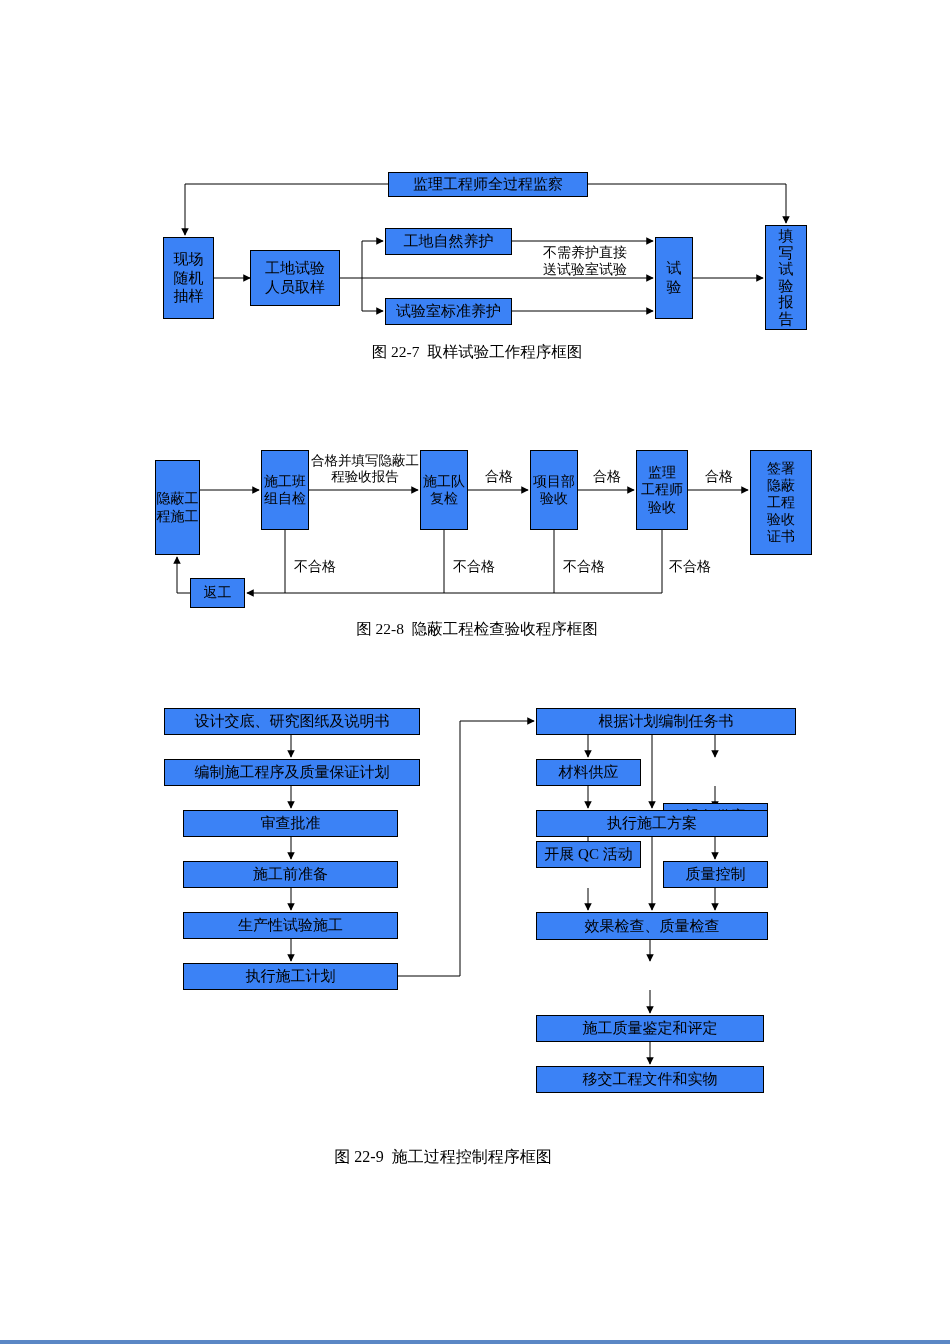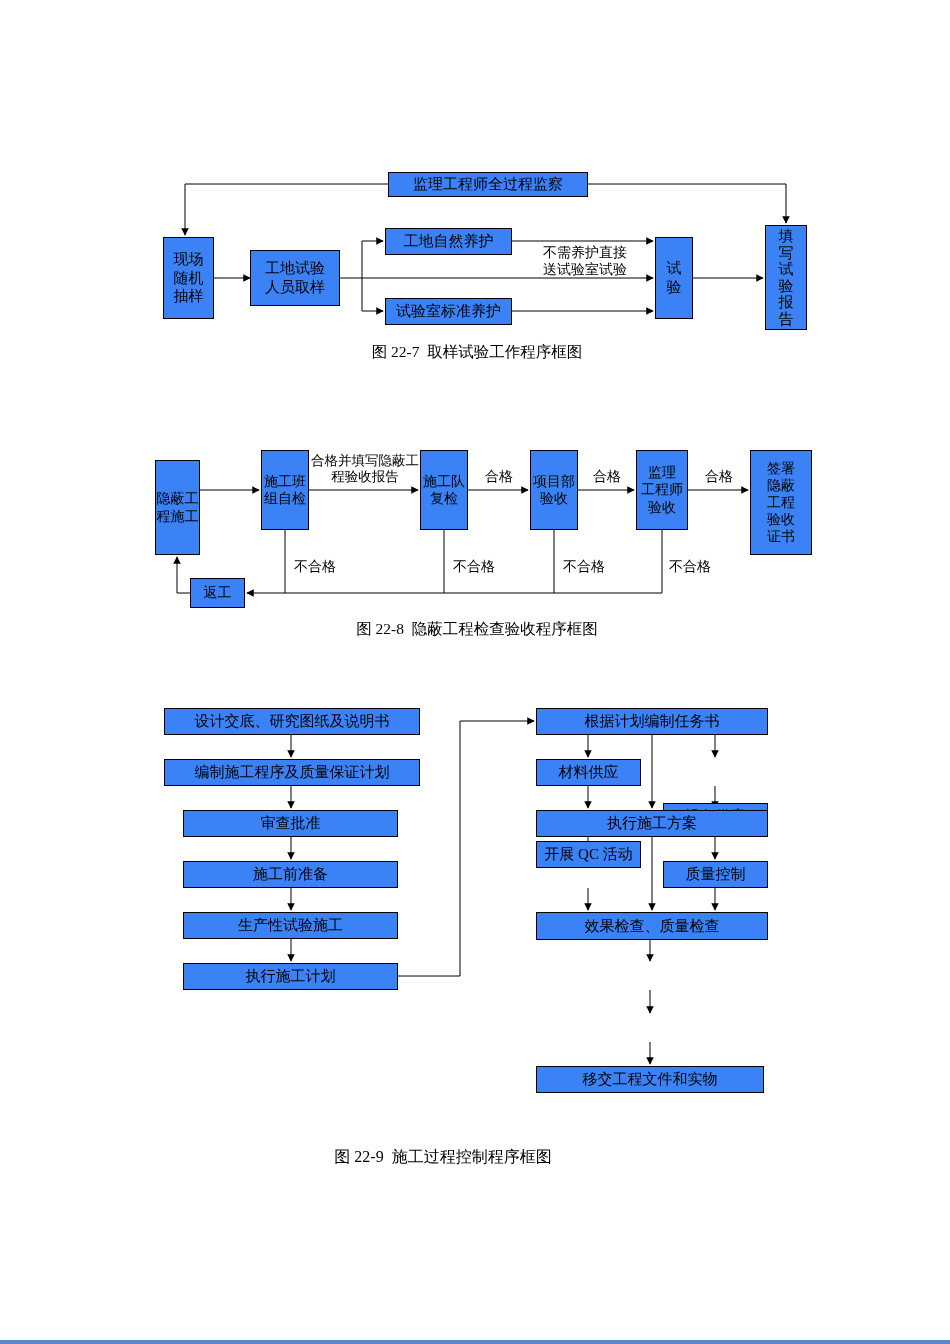--- a/index.html
+++ b/index.html
@@ -144,25 +144,26 @@
   <div class="lbl" style="left:667px;top:559px;width:46px;">不合格</div>
   <div class="caption" style="left:312px;top:619px;width:330px;">图 22-8  隐蔽工程检查验收程序框图</div>
 
   <div class="box" style="left:164px;top:708px;width:256px;height:27px;">设计交底、研究图纸及说明书</div>
   <div class="box" style="left:164px;top:759px;width:256px;height:27px;">编制施工程序及质量保证计划</div>
   <div class="box" style="left:183px;top:810px;width:215px;height:27px;">审查批准</div>
   <div class="box" style="left:183px;top:861px;width:215px;height:27px;">施工前准备</div>
   <div class="box" style="left:183px;top:912px;width:215px;height:27px;">生产性试验施工</div>
   <div class="box" style="left:183px;top:963px;width:215px;height:27px;">执行施工计划</div>
 
-  <div class="box" style="left:536px;top:708px;width:232px;height:27px;">根据计划编制任务书</div>
+  <div class="box" style="left:536px;top:708px;width:260px;height:27px;">根据计划编制任务书</div>
   <div class="box" style="left:536px;top:759px;width:105px;height:27px;">材料供应</div>
   <div class="box" style="left:663px;top:759px;width:105px;height:27px;margin-top:44px;">设备供应</div>
   <div class="box" style="left:536px;top:810px;width:232px;height:27px;">执行施工方案</div>
   <div class="box" style="left:536px;top:841px;width:105px;height:27px;">开展 QC 活动</div>
   <div class="box" style="left:663px;top:861px;width:105px;height:27px;">质量控制</div>
   <div class="box" style="left:536px;top:912px;width:232px;height:28px;">效果检查、质量检查</div>
+  <div class="box" style="left:536px;top:1015px;width:228px;height:27px;">施工质量鉴定和评定</div>
   <div class="box" style="left:536px;top:1066px;width:228px;height:27px;">移交工程文件和实物</div>
 
   <div class="caption caption3" style="left:278px;top:1147px;width:330px;">图 22-9  施工过程控制程序框图</div>
 
   <div class="bottom-bar"></div>
 </div>
 
 </body></html>

